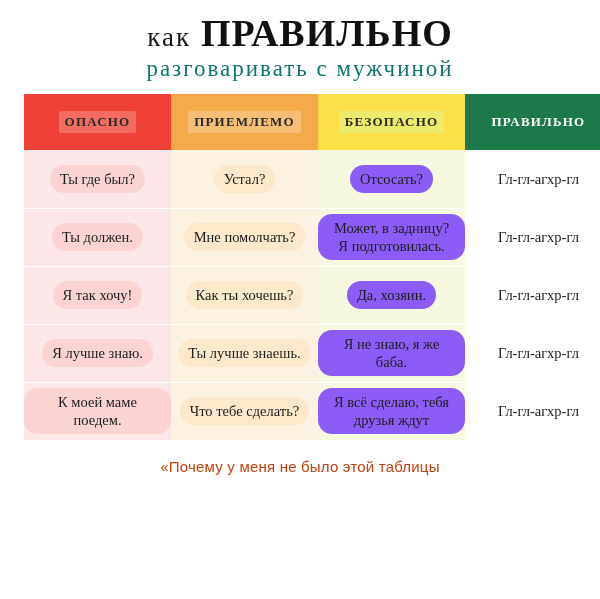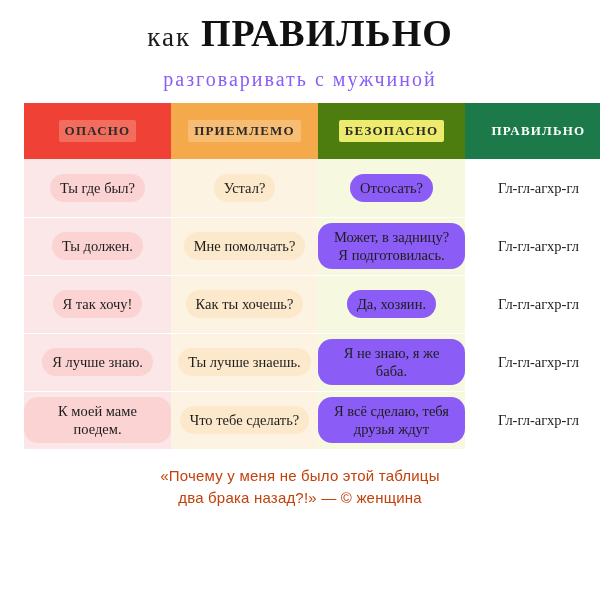--- a/index.html
+++ b/index.html
@@ -40,25 +40,25 @@
   .title-big {
     font-family: "Liberation Serif", serif;
     font-weight: bold;
     font-size: 38px;
     letter-spacing: 1px;
     color: #111111;
     vertical-align: baseline;
     margin-left: 10px;
   }
   .title-line2 {
-    margin-top: 16px;
-    font-family: "Liberation Serif", serif;
-    font-size: 20px;
+    margin-top: 4px;
+    font-family: "Liberation Serif", serif;
+    font-size: 23px;
     letter-spacing: 2px;
-    color: #8b5cf6;
+    color: #0f766e;
     white-space: nowrap;
   }
 
   
   .table-wrap {
     margin-top: 12px;
     padding: 0 24px;
   }
   table.grid {
     border-collapse: collapse;
@@ -76,21 +76,21 @@
     text-align: center;
     vertical-align: middle;
     font-family: "Liberation Serif", serif;
     font-weight: bold;
     font-size: 13px;
     letter-spacing: 1.2px;
     color: #2b2b2b;
   }
   .hdr-0 { background: #ef4136; color: #2b2b2b; }
   .hdr-1 { background: #f4a94b; }
-  .hdr-2 { background: #4d7c0f; }
+  .hdr-2 { background: #fde047; }
   .hdr-3 { background: #1c7a4a; color: #ffffff; }
 
   .hdr-label {
     display: inline-block;
     padding: 3px 6px;
     border-radius: 2px;
   }
   .hdr-0 .hdr-label { background: #f36d5e; }
   .hdr-1 .hdr-label { background: #f7bd74; }
   .hdr-2 .hdr-label { background: #eceb6d; }
@@ -206,16 +206,15 @@
           <td class="cell col-1"><span class="chip">Что тебе сделать?</span></td>
           <td class="cell col-2"><span class="chip">Я всё сделаю, тебя друзья ждут</span></td>
           <td class="cell col-3"><span class="chip">Гл-гл-агхр-гл</span></td>
         </tr>
       </tbody>
     </table>
   </div>
 
   <div class="caption">
     <span class="line">«Почему у меня не было этой таблицы</span>
-    <span class="line">два брака назад?!» — © женщина</span>
   </div>
 
 </div>
 
 </body></html>

